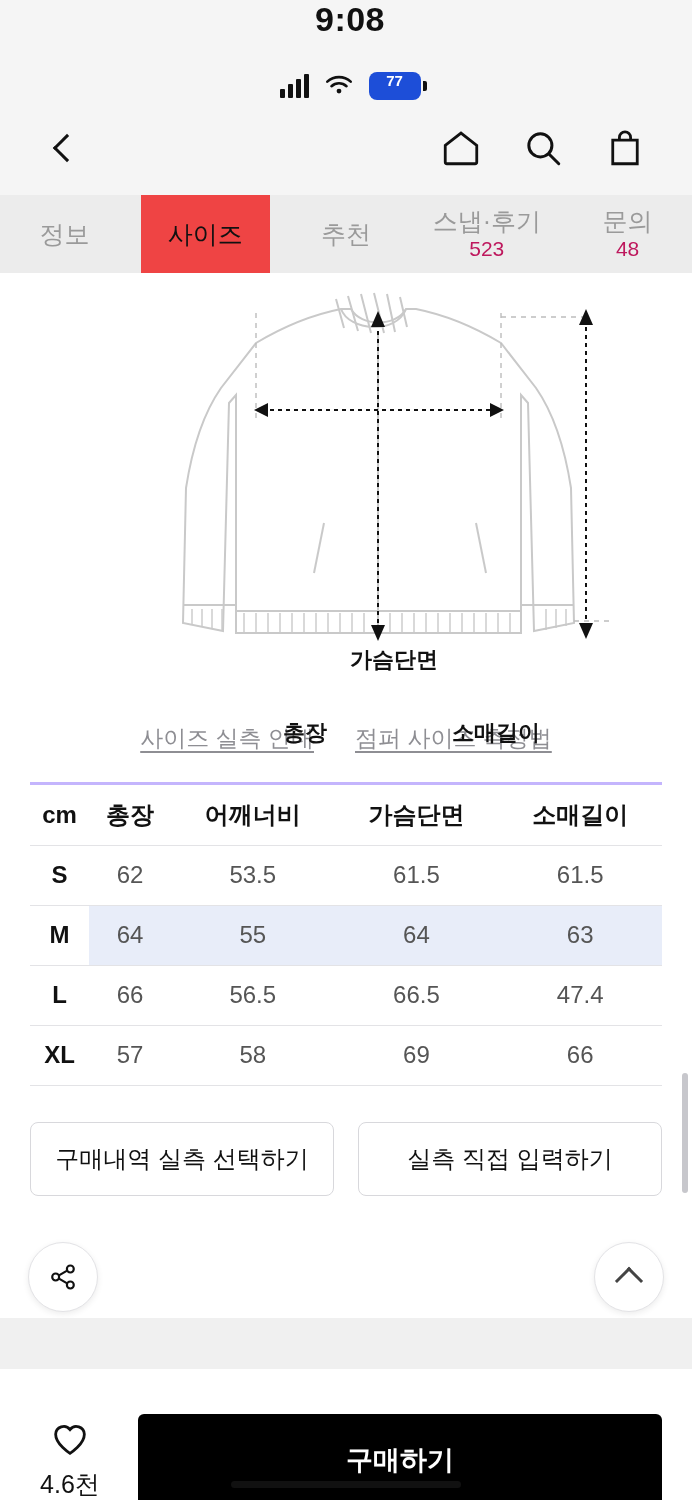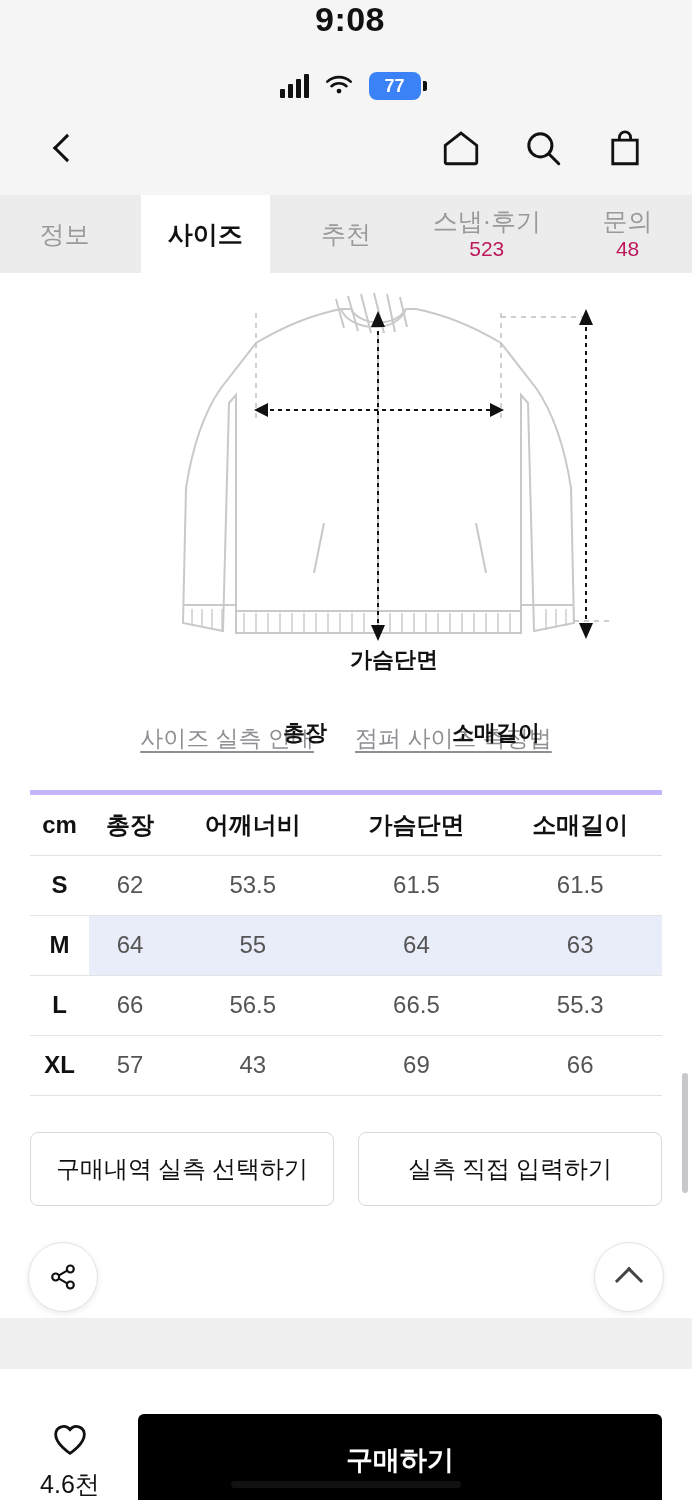--- a/index.html
+++ b/index.html
@@ -18,23 +18,23 @@
     padding:0 50px 0 58px;
     flex-direction:column;
   }
   .status-time { font-size:34px; font-weight:600; color:#111; letter-spacing:.5px; }
   .status-right { display:flex; align-items:center; gap:14px; }
   .bars { display:flex; align-items:flex-end; gap:3px; height:24px; }
   .bars i { display:block; width:5px; background:#111; border-radius:1px; }
   .bars i:nth-child(1){height:9px;} .bars i:nth-child(2){height:14px;}
   .bars i:nth-child(3){height:19px;} .bars i:nth-child(4){height:24px;}
   .battery {
-    width:52px; height:28px; border-radius:8px; background:#3b82f6;
-    color:#fff; font-size:18px; font-weight:700;
-    display:flex; align-items:center; justify-content:center; position:relative;
+    width:52px; height:28px; border-radius:8px; background:#1d4ed8;
+    color:#fff; font-size:15px; font-weight:700;
+    display:flex; align-items:flex-start; justify-content:center; position:relative;
   }
   .battery:after{
     content:""; position:absolute; right:-6px; top:9px;
     width:4px; height:10px; background:#111; border-radius:0 2px 2px 0;
   }
 
   
   .navbar {
     height:95px; background:#f5f5f5;
     display:flex; align-items:center; justify-content:space-between;
@@ -43,53 +43,53 @@
   .nav-icons { display:flex; align-items:center; gap:36px; }
   .icon-btn { width:46px; height:46px; display:flex; align-items:center; justify-content:center; }
   .back-chevron { width:20px; height:20px; border-left:3px solid #111; border-bottom:3px solid #111; transform:rotate(45deg); margin-left:8px;}
 
   
   .tabs { display:flex; height:78px; background:#ececec;gap:12px; }
   .tab {
     flex:1; display:flex; flex-direction:column; align-items:center; justify-content:center;
     font-size:25px; color:#9a9a9a; background:#ececec; line-height:1.15;
   }
-  .tab.active { background:#ffffff; color:#111; font-weight:700; }
+  .tab.active { background:#ef4444; color:#111; font-weight:400; }
   .tab .sub { font-size:21px; color:#be185d; margin-top:2px; }
 
   
   .content { position:relative; background:#fff; height:1045px; overflow:hidden; }
 
   .diagram { position:relative; height:420px; margin-top:10px; }
   .diagram svg { display:block; margin:0 auto; }
   .dlabel { position:absolute; font-size:22px; font-weight:700; color:#111; }
   .dlabel.chest { left:350px; top:362px; }
   .dlabel.length { left:283px; top:435px; }
   .dlabel.sleeve { left:452px; top:435px; }
 
   .links { display:flex; justify-content:center; gap:41px; margin-top:20px; }
   .links a {
     font-size:23px; color:#8e8e93; text-decoration:underline;
     text-underline-offset:5px; cursor:pointer;
   }
 
   
-  .tablewrap { margin:36px 30px 0 30px; border-top:5px solid #c4b5fd; }
+  .tablewrap { margin:28px 30px 0 30px; border-top:3px solid #c4b5fd; }
   table { width:100%; border-collapse:collapse; }
   th, td {
     height:60px; text-align:center; font-size:24px; color:#555;
     border-bottom:1px solid #e3e3e6;
   }
   th { color:#111; font-weight:700; }
   td.rowhead, th.rowhead { color:#111; font-weight:700; }
   tr.highlight td { background:#e8edf9; color:#555; }
   tr.highlight td.rowhead { background:#fff; color:#111; }
 
   
-  .btnrow { display:flex; gap:24px; margin:36px 30px 5px 30px;font-family:Liberation Serif, serif; }
+  .btnrow { display:flex; gap:24px; margin:36px 30px 5px 30px; }
   .obtn {
     flex:1; height:74px; border:1px solid #d8d8dc; border-radius:8px;
     background:#fff; font-size:24px; color:#111;
     display:flex; align-items:center; justify-content:center; cursor:pointer;
   }
 
   
   .fab {
     position:absolute; width:70px; height:70px; border-radius:50%;
     background:#fff; border:1px solid #e3e3e6;
@@ -279,26 +279,26 @@
             <td>64</td>
             <td>55</td>
             <td>64</td>
             <td>63</td>
           </tr>
           <tr>
             <td class="rowhead">L</td>
             <td>66</td>
             <td>56.5</td>
             <td>66.5</td>
-            <td>55.3</td>
+            <td>47.4</td>
           </tr>
           <tr>
             <td class="rowhead">XL</td>
             <td>57</td>
-            <td>43</td>
+            <td>58</td>
             <td>69</td>
             <td>66</td>
           </tr>
         </tbody>
       </table>
     </div>
 
     <div class="btnrow">
       <div class="obtn">구매내역 실측 선택하기</div>
       <div class="obtn">실측 직접 입력하기</div>

